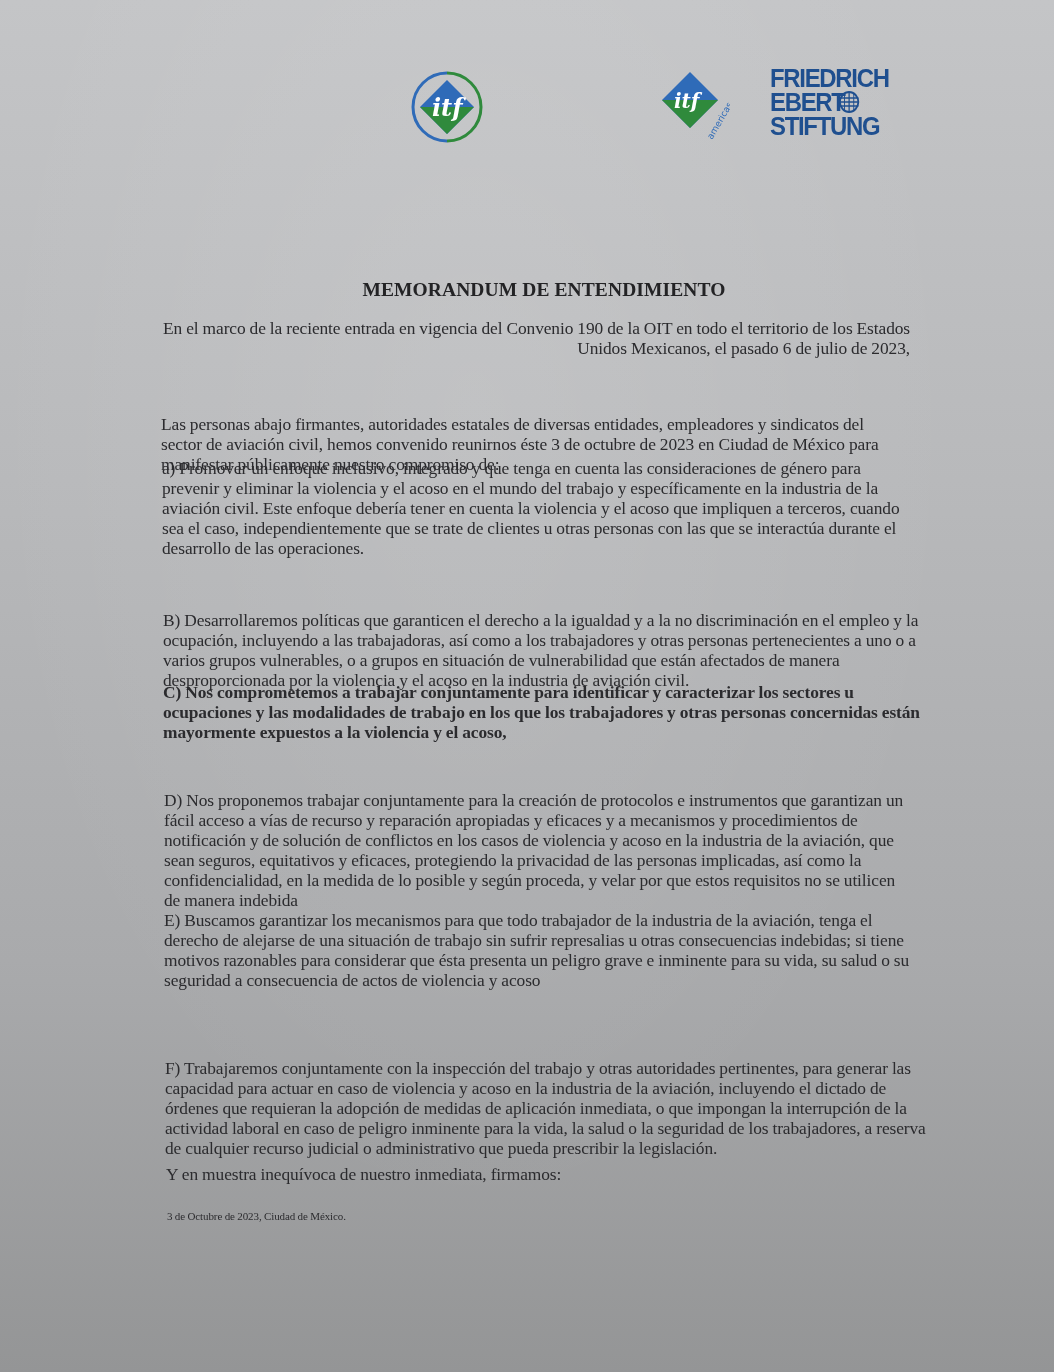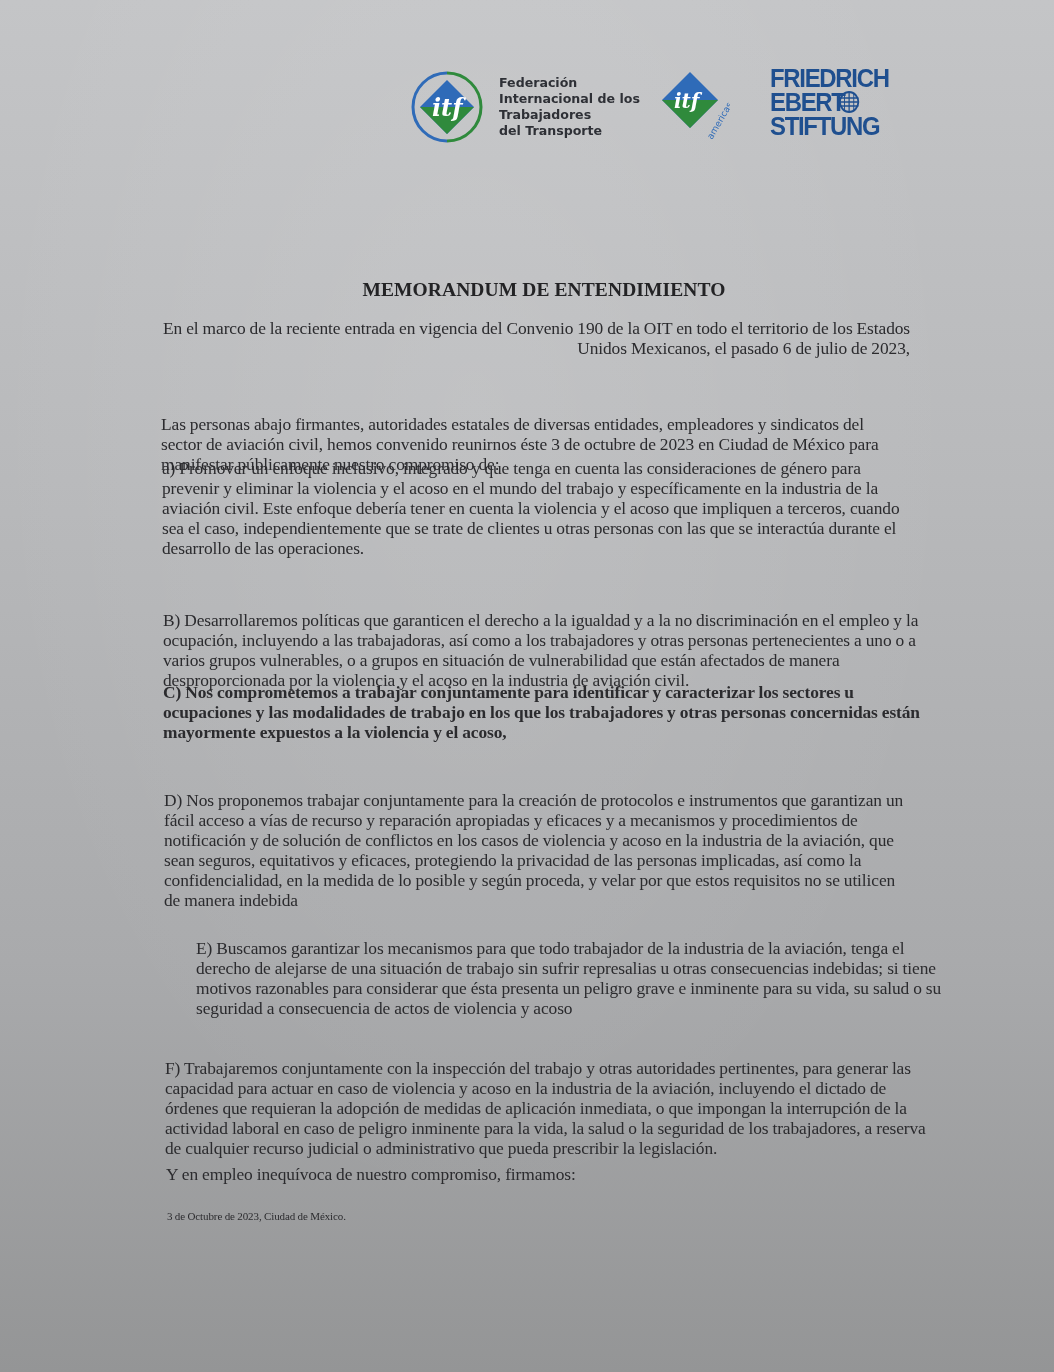--- a/index.html
+++ b/index.html
@@ -59,47 +59,41 @@
     .para {
       margin: 0; font-size: 17.4px; line-height: 20.1px; color: #2b2b2e;
       letter-spacing: -0.1px; word-spacing: -0.2px;
     }
     .p-intro1 { position: absolute; top: 0; left: 0; width: 750px; text-align: right; }
     .p-intro2 { position: absolute; top: 60px; left: 1px; width: 740px; margin-top: 36px; }
     .p-a { position: absolute; top: 140px; left: 2px; width: 755px; }
     .p-b { position: absolute; top: 260px; left: 3px; width: 760px; margin-top: 32px; }
     .p-c { position: absolute; top: 364px; left: 3px; width: 758px; font-weight: bold; }
     .p-d { position: absolute; top: 472px; left: 4px; width: 750px; }
-    .p-e { position: absolute; top: 620px; left: 4px; width: 758px; margin-left: 32px; }
+    .p-e { position: absolute; top: 592px; left: 4px; width: 758px; }
     .p-f { position: absolute; top: 740px; left: 5px; width: 765px; }
     .p-closing { position: absolute; top: 846px; left: 6px; width: 600px; }
     .p-date { position: absolute; top: 888px; left: 7px; width: 600px; font-size: 11px; }
   </style>
 </head>
 <body>
 
 <div class="page">
 
   <div class="logos">
 
 
     <div class="itf">
       <svg class="itf-mark" viewBox="0 0 74 74">
         <path d="M37 3 A34 34 0 0 0 37 71" fill="none" stroke="#2f6bb8" stroke-width="3"></path>
         <path d="M37 3 A34 34 0 0 1 37 71" fill="none" stroke="#2f8a3c" stroke-width="3"></path>
         <path d="M37 10 L64 37 L37 64 L10 37 Z" fill="#2f6bb8"></path>
         <path d="M64 37 L37 64 L10 37 Z" fill="#2f8a3c"></path>
         <text x="22" y="46" font-family="DejaVu Serif, serif" font-style="italic" font-weight="bold" font-size="24" fill="#ffffff">itf</text>
       </svg>
-      <div class="itf-text">
-        <div>Federación</div>
-        <div>Internacional de los</div>
-        <div>Trabajadores</div>
-        <div>del Transporte</div>
-      </div>
     </div>
 
     <div class="itf-am">
       <svg width="70" height="76" viewBox="0 0 70 76">
         <path d="M30 2 L58 30 L30 58 L2 30 Z" fill="#2f6bb8"></path>
         <path d="M58 30 L30 58 L2 30 Z" fill="#2f8a3c"></path>
         <text x="14" y="38" font-family="DejaVu Serif, serif" font-style="italic" font-weight="bold" font-size="20" fill="#ffffff">itf</text>
         <text x="0" y="0" transform="translate(52 70) rotate(-60)" font-family="DejaVu Sans, sans-serif" font-size="9" fill="#2f6bb8">americas</text>
       </svg>
     </div>
@@ -126,16 +120,16 @@
 
   <div class="doc">
     <p class="para p-intro1">En el marco de la reciente entrada en vigencia del Convenio 190 de la OIT en todo el territorio de los Estados Unidos Mexicanos, el pasado 6 de julio de 2023,</p>
     <p class="para p-intro2">Las personas abajo firmantes, autoridades estatales de diversas entidades, empleadores y sindicatos del sector de aviación civil, hemos convenido reunirnos éste 3 de octubre de 2023 en Ciudad de México para manifestar públicamente nuestro compromiso de:</p>
     <p class="para p-a">a) Promover un enfoque inclusivo, integrado y que tenga en cuenta las consideraciones de género para prevenir y eliminar la violencia y el acoso en el mundo del trabajo y específicamente en la industria de la aviación civil. Este enfoque debería tener en cuenta la violencia y el acoso que impliquen a terceros, cuando sea el caso, independientemente que se trate de clientes u otras personas con las que se interactúa durante el desarrollo de las operaciones.</p>
     <p class="para p-b">B) Desarrollaremos políticas que garanticen el derecho a la igualdad y a la no discriminación en el empleo y la ocupación, incluyendo a las trabajadoras, así como a los trabajadores y otras personas pertenecientes a uno o a varios grupos vulnerables, o a grupos en situación de vulnerabilidad que están afectados de manera desproporcionada por la violencia y el acoso en la industria de aviación civil.</p>
     <p class="para p-c">C) Nos comprometemos a trabajar conjuntamente para identificar y caracterizar los sectores u ocupaciones y las modalidades de trabajo en los que los trabajadores y otras personas concernidas están mayormente expuestos a la violencia y el acoso,</p>
     <p class="para p-d">D) Nos proponemos trabajar conjuntamente para la creación de protocolos e instrumentos que garantizan un fácil acceso a vías de recurso y reparación apropiadas y eficaces y a mecanismos y procedimientos de notificación y de solución de conflictos en los casos de violencia y acoso en la industria de la aviación, que sean seguros, equitativos y eficaces, protegiendo la privacidad de las personas implicadas, así como la confidencialidad, en la medida de lo posible y según proceda, y velar por que estos requisitos no se utilicen de manera indebida</p>
     <p class="para p-e">E) Buscamos garantizar los mecanismos para que todo trabajador de la industria de la aviación, tenga el derecho de alejarse de una situación de trabajo sin sufrir represalias u otras consecuencias indebidas; si tiene motivos razonables para considerar que ésta presenta un peligro grave e inminente para su vida, su salud o su seguridad a consecuencia de actos de violencia y acoso</p>
     <p class="para p-f">F) Trabajaremos conjuntamente con la inspección del trabajo y otras autoridades pertinentes, para generar las capacidad para actuar en caso de violencia y acoso en la industria de la aviación, incluyendo el dictado de órdenes que requieran la adopción de medidas de aplicación inmediata, o que impongan la interrupción de la actividad laboral en caso de peligro inminente para la vida, la salud o la seguridad de los trabajadores, a reserva de cualquier recurso judicial o administrativo que pueda prescribir la legislación.</p>
-    <p class="para p-closing">Y en empleo inequívoca de nuestro compromiso, firmamos:</p>
+    <p class="para p-closing">Y en muestra inequívoca de nuestro inmediata, firmamos:</p>
     <p class="para p-date">3 de Octubre de 2023, Ciudad de México.</p>
   </div>
 </div>
 
 </body></html>

